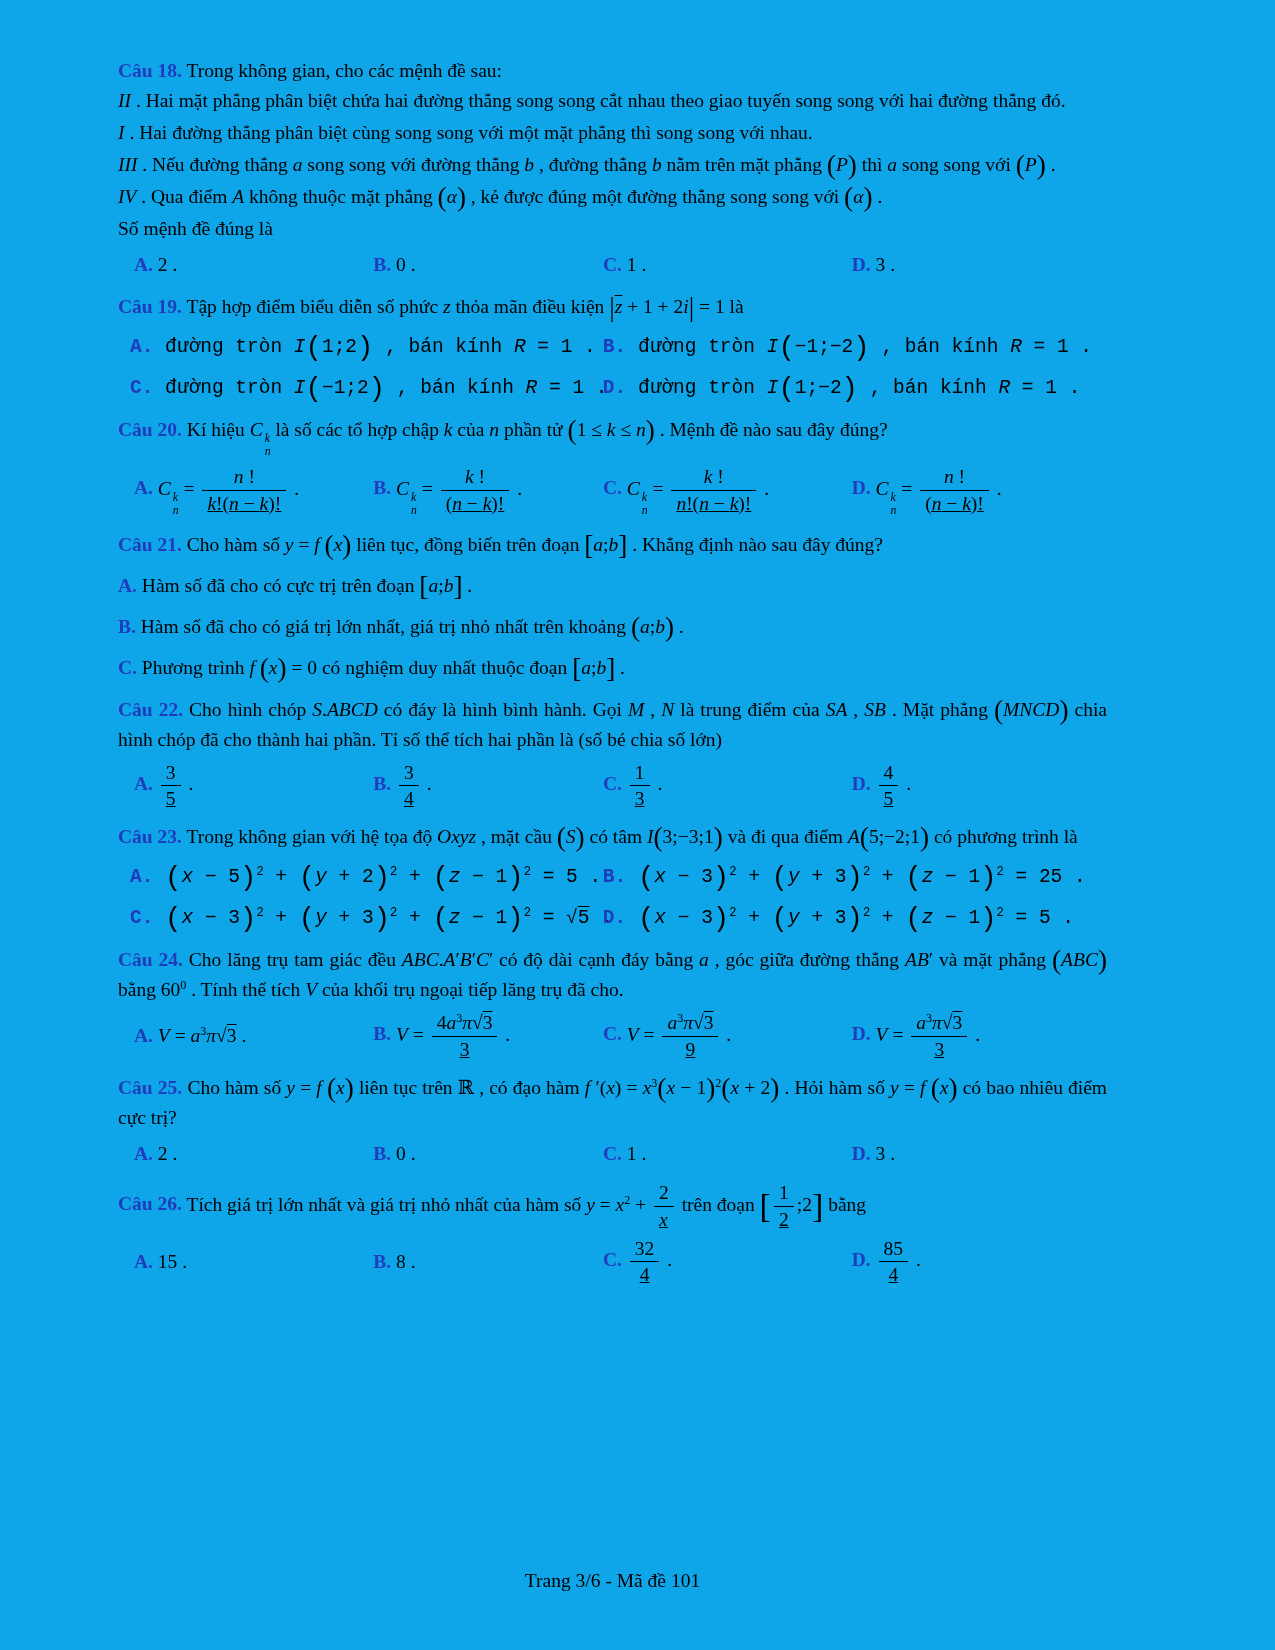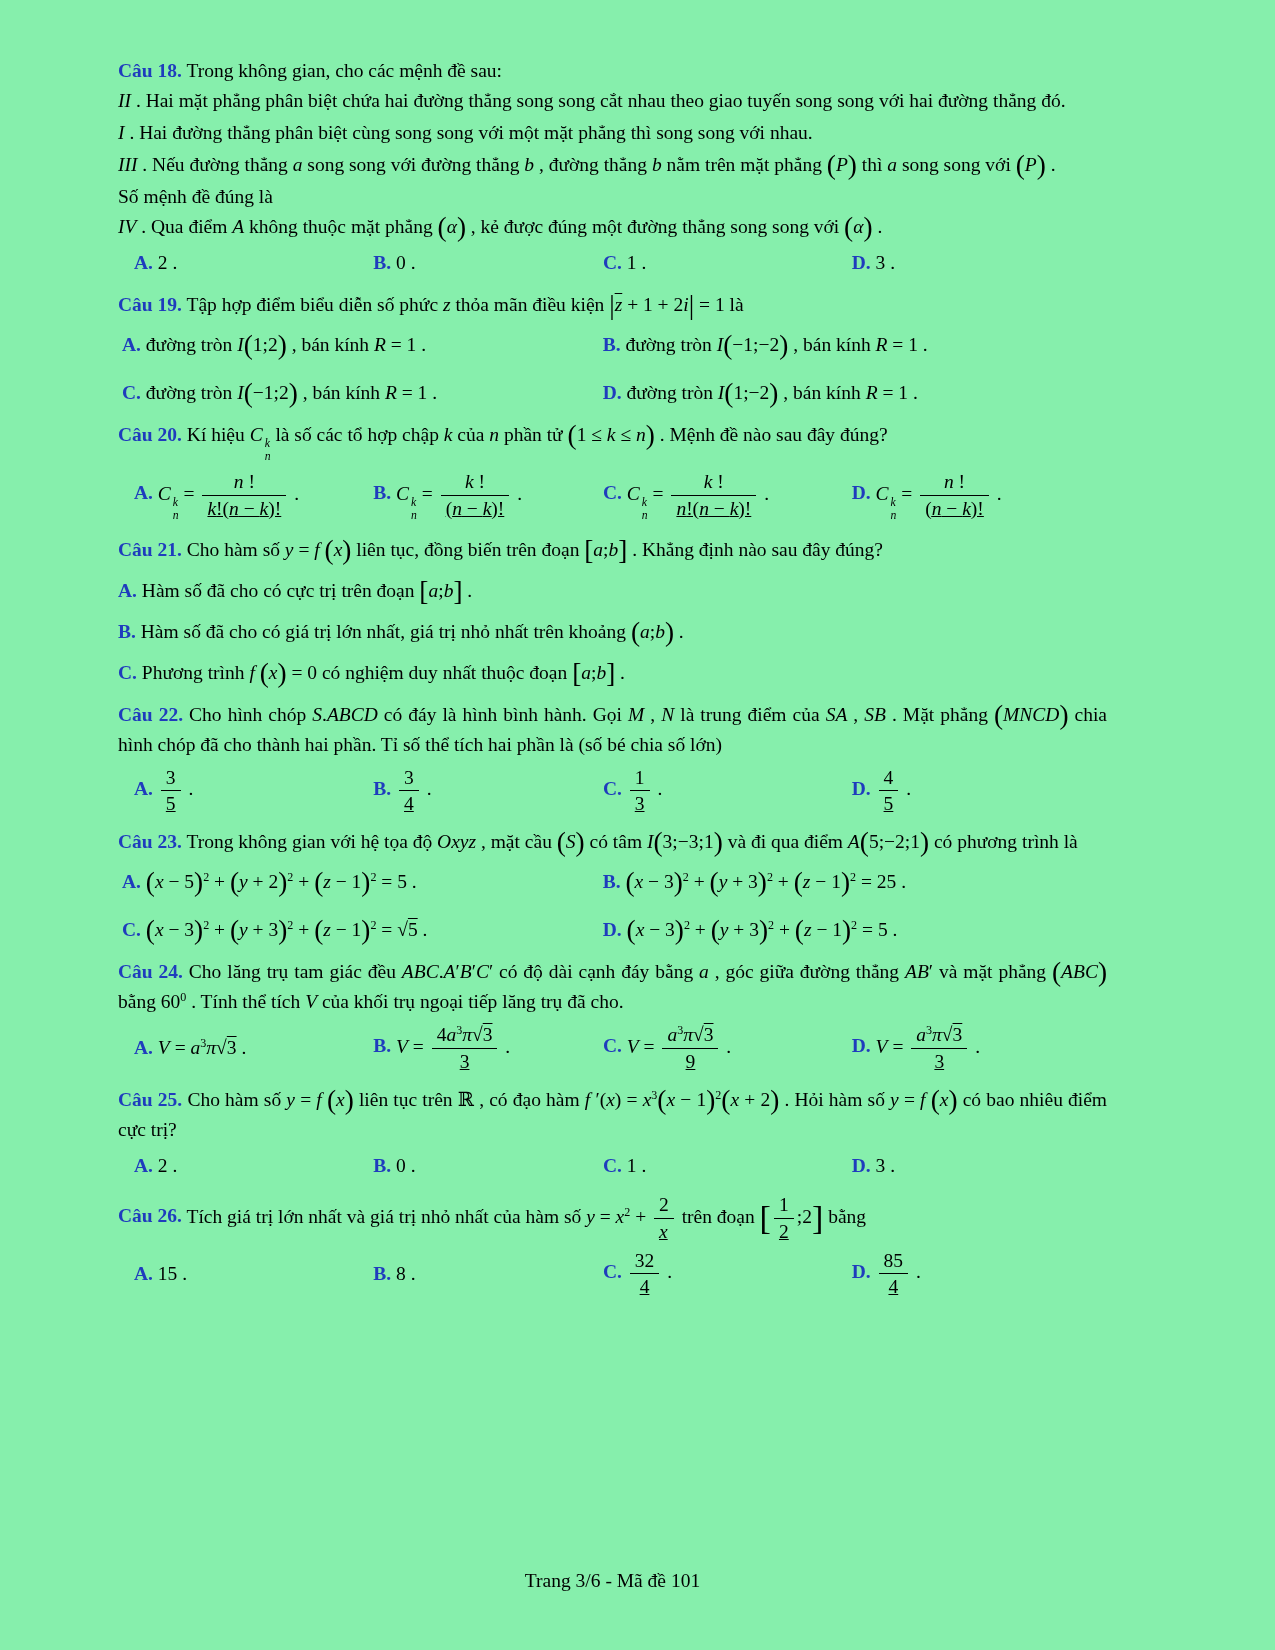--- a/index.html
+++ b/index.html
@@ -1,30 +1,30 @@
 <!DOCTYPE html>
 <html style="--accent: #1f3cbd;"><head>
 <meta charset="utf-8">
 <style>
   * { box-sizing: border-box; }
   html, body { margin: 0; padding: 0; background: #ffffff; }
   .page {
-    width: 1275px; height: 1650px; margin: 0 auto; background: #86efac;
+    width: 1275px; height: 1650px; margin: 0 auto; background: #0ea5e9;
     color: #000; font-family: "Liberation Serif", "DejaVu Serif", serif;
     font-size: 19.5px; display: flex; flex-direction: column;
     padding: 56px 168px 0 118px; overflow: hidden;
   }
   .content { flex: 1 0 auto; }
   .q { margin: 0 0 12px 0; }
   .line { margin: 0; line-height: 30px; }
   .st { margin-bottom: 2px; }
   .just { text-align: justify; text-align-last: left; }
   .qlabel, .lt { color: var(--accent, #1f3cbd); font-weight: 700; }
   .opts4 { display: grid; grid-template-columns: 25% 24% 26% 25%; align-items: center; margin: 6px 16px 4px; line-height: 30px; }
-  .opts2 { display: grid; grid-template-columns: 49% 51%; align-items: center; row-gap: 18px; margin: 10px 4px 6px; line-height: 30px; }
+  .opts2 { display: grid; grid-template-columns: 49% 51%; align-items: center; row-gap: 11px; margin: 10px 12px 6px; line-height: 30px; font-family: Liberation Mono, monospace; }
   .opts1 .opt { line-height: 30px; margin: 11px 0; }
   .opt { white-space: nowrap; }
   .opts1 .opt { white-space: normal; }
   .frac { display: inline-flex; flex-direction: column; text-align: center; vertical-align: middle; margin: 0 3px; line-height: 1.2; }
   .fn { display: block; padding: 0 5px 1px; }
   .fd { display: block; border-top: 1.5px solid #000; padding: 1px 5px 0; text-decoration: underline; }
   .ss { display: inline-flex; flex-direction: column; align-items: flex-start; font-size: 60%; line-height: 1.1; vertical-align: -0.55em; font-style: italic; margin-left: 2px; }
   .bar { text-decoration: overline; }
   .big { font-size: 140%; line-height: 1; vertical-align: -0.12em; }
   .tb { font-size: 175%; line-height: 1; vertical-align: -0.18em; }
@@ -35,22 +35,22 @@
 <body>
 
 <div class="page">
   <div class="content">
 
     <section class="q">
       <p class="line just"><span class="qlabel">Câu 18.</span> <span>Trong không gian, cho các mệnh đề sau:</span></p>
       <p class="line just st"><i>II</i> . Hai mặt phẳng phân biệt chứa hai đường thẳng song song cắt nhau theo giao tuyến song song với hai đường thẳng đó.</p>
       <p class="line just st"><i>I</i> . Hai đường thẳng phân biệt cùng song song với một mặt phẳng thì song song với nhau.</p>
       <p class="line just st"><i>III</i> . Nếu đường thẳng <i>a</i> song song với đường thẳng <i>b</i> , đường thẳng <i>b</i> nằm trên mặt phẳng <span class="big">(</span><i>P</i><span class="big">)</span> thì <i>a</i> song song với <span class="big">(</span><i>P</i><span class="big">)</span> .</p>
+      <p class="line just st"><i>IV</i> . Qua điểm <i>A</i> không thuộc mặt phẳng <span class="big">(</span><i>α</i><span class="big">)</span> , kẻ được đúng một đường thẳng song song với <span class="big">(</span><i>α</i><span class="big">)</span> .</p>
       <p class="line">Số mệnh đề đúng là</p>
-      <p class="line just st"><i>IV</i> . Qua điểm <i>A</i> không thuộc mặt phẳng <span class="big">(</span><i>α</i><span class="big">)</span> , kẻ được đúng một đường thẳng song song với <span class="big">(</span><i>α</i><span class="big">)</span> .</p>
       <div class="opts4">
         <div class="opt"><span class="lt">A.</span> <span>2 .</span></div>
         <div class="opt"><span class="lt">B.</span> <span>0 .</span></div>
         <div class="opt"><span class="lt">C.</span> <span>1 .</span></div>
         <div class="opt"><span class="lt">D.</span> <span>3 .</span></div>
       </div>
     </section>
 
     <section class="q">
       <p class="line just"><span class="qlabel">Câu 19.</span> <span>Tập hợp điểm biểu diễn số phức <i>z</i> thỏa mãn điều kiện <span class="big">|</span><span class="bar"><i>z</i></span> + 1 + 2<i>i</i><span class="big">|</span> = 1 là</span></p>

